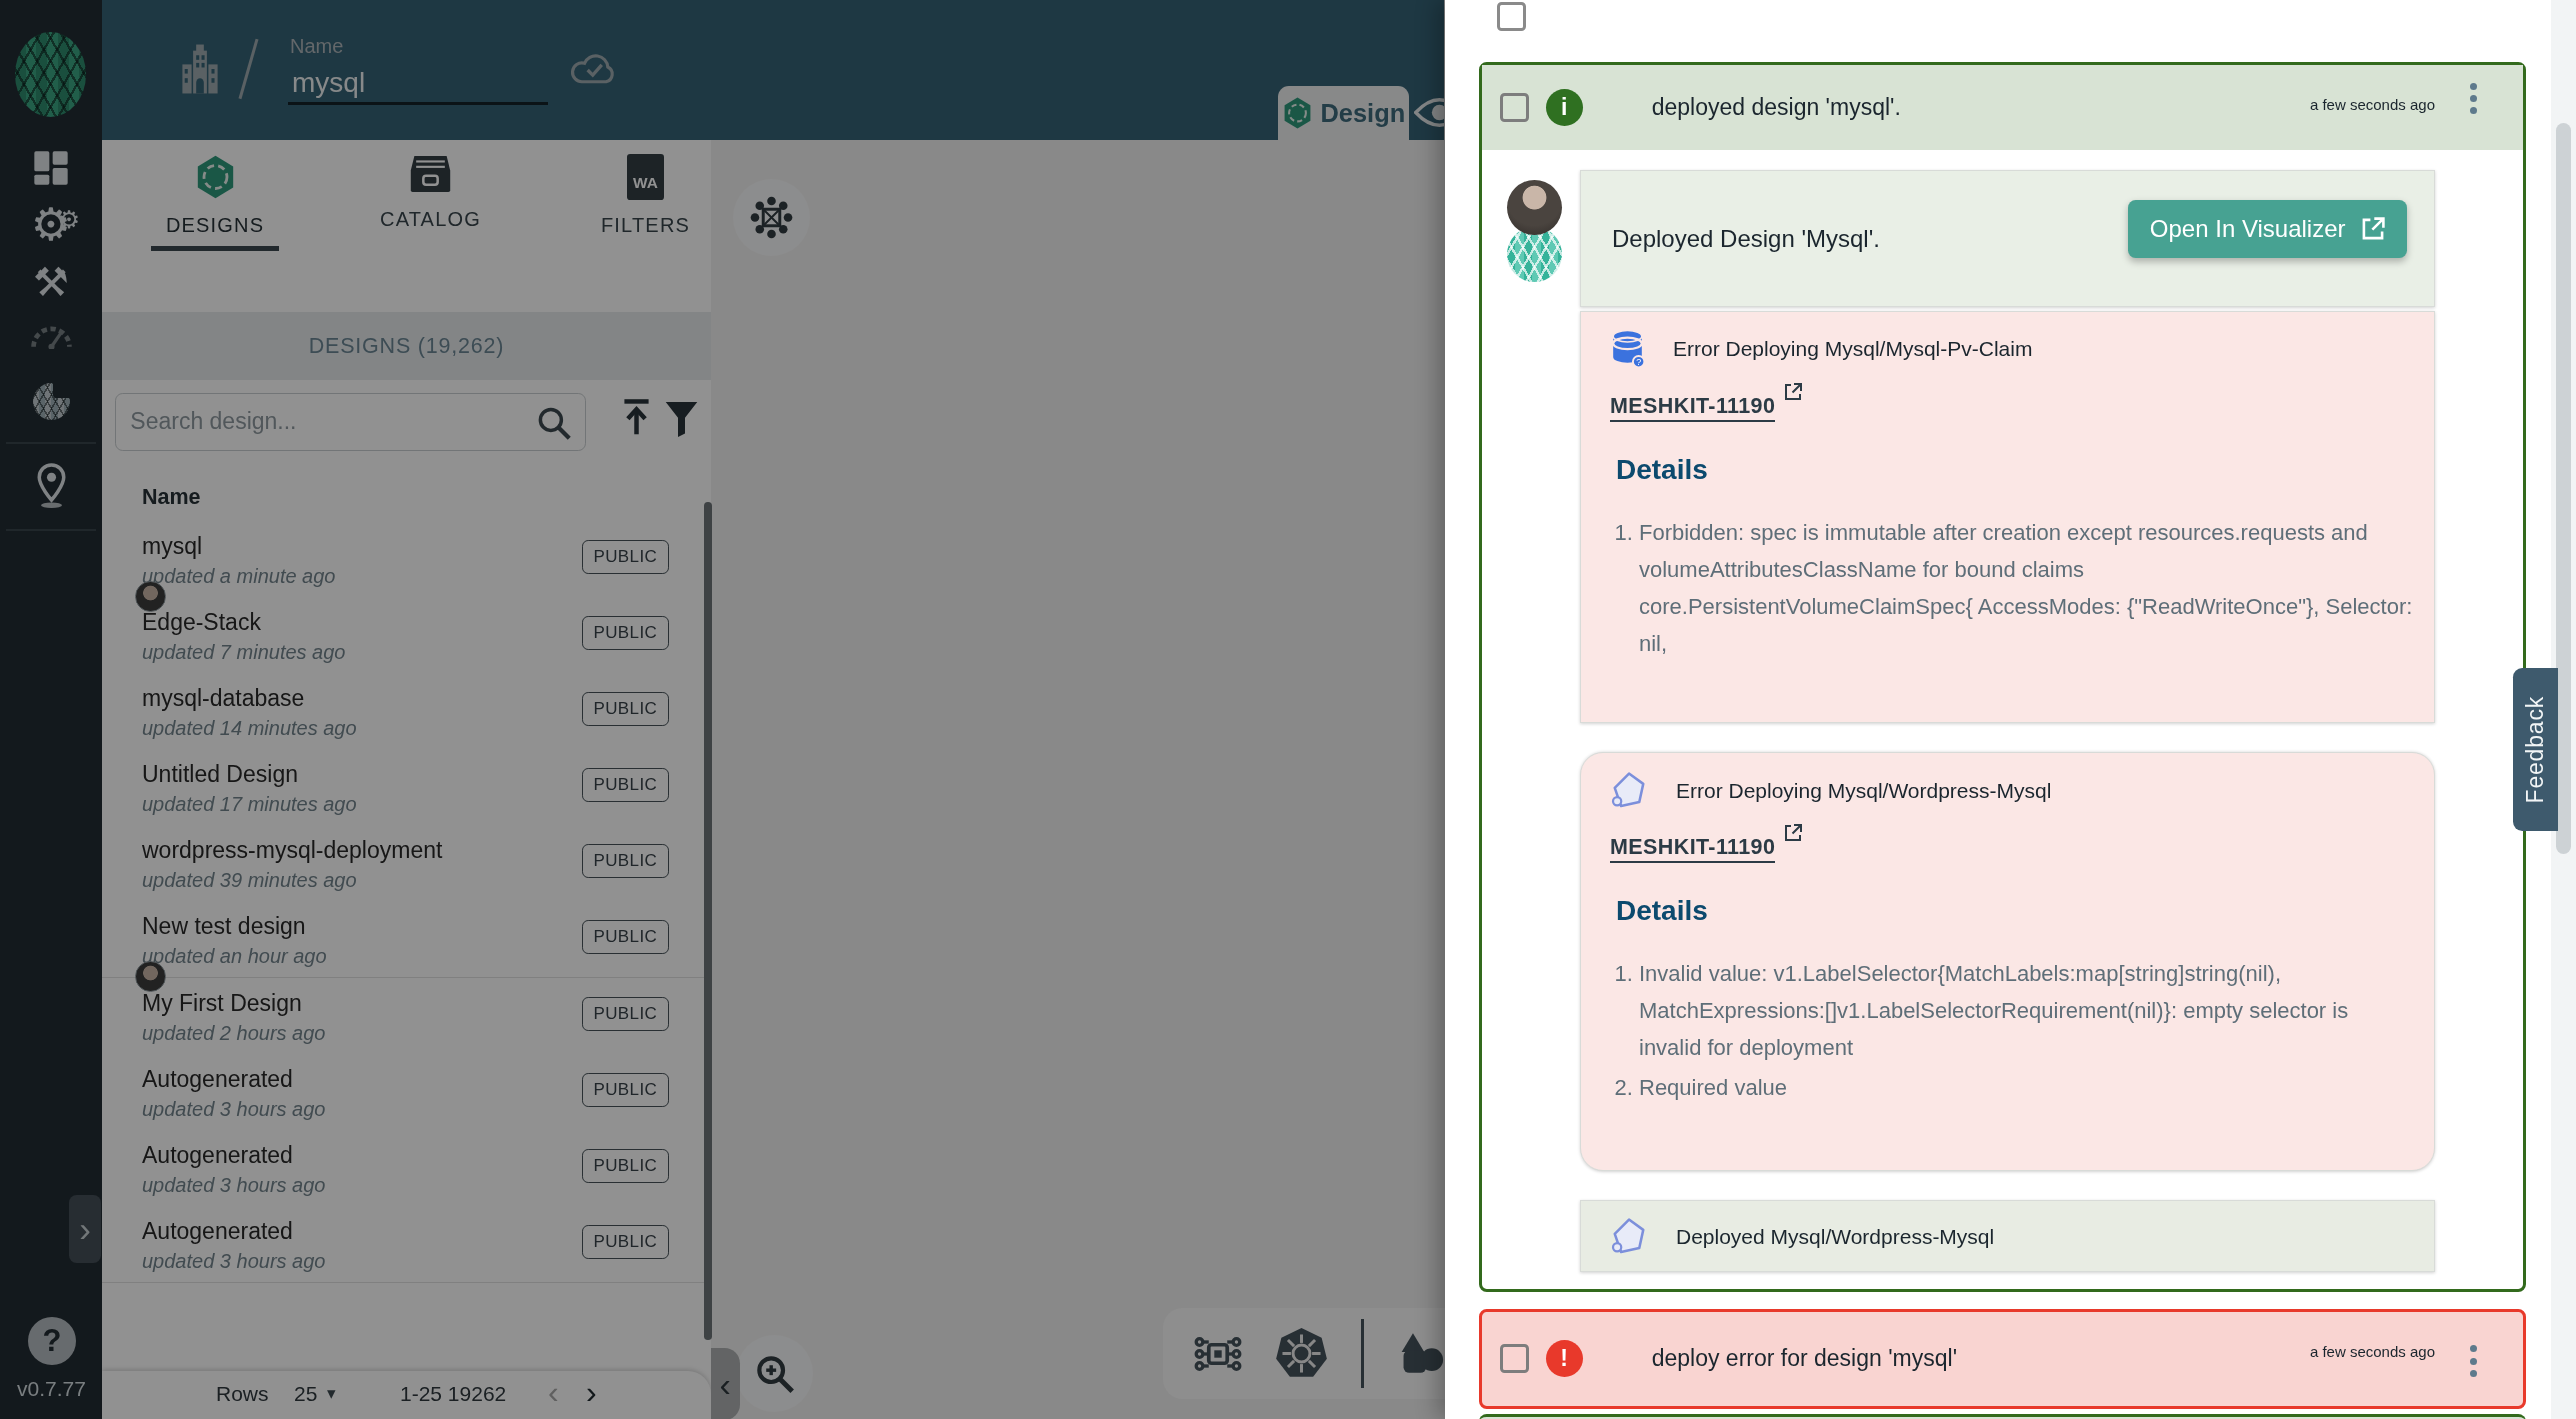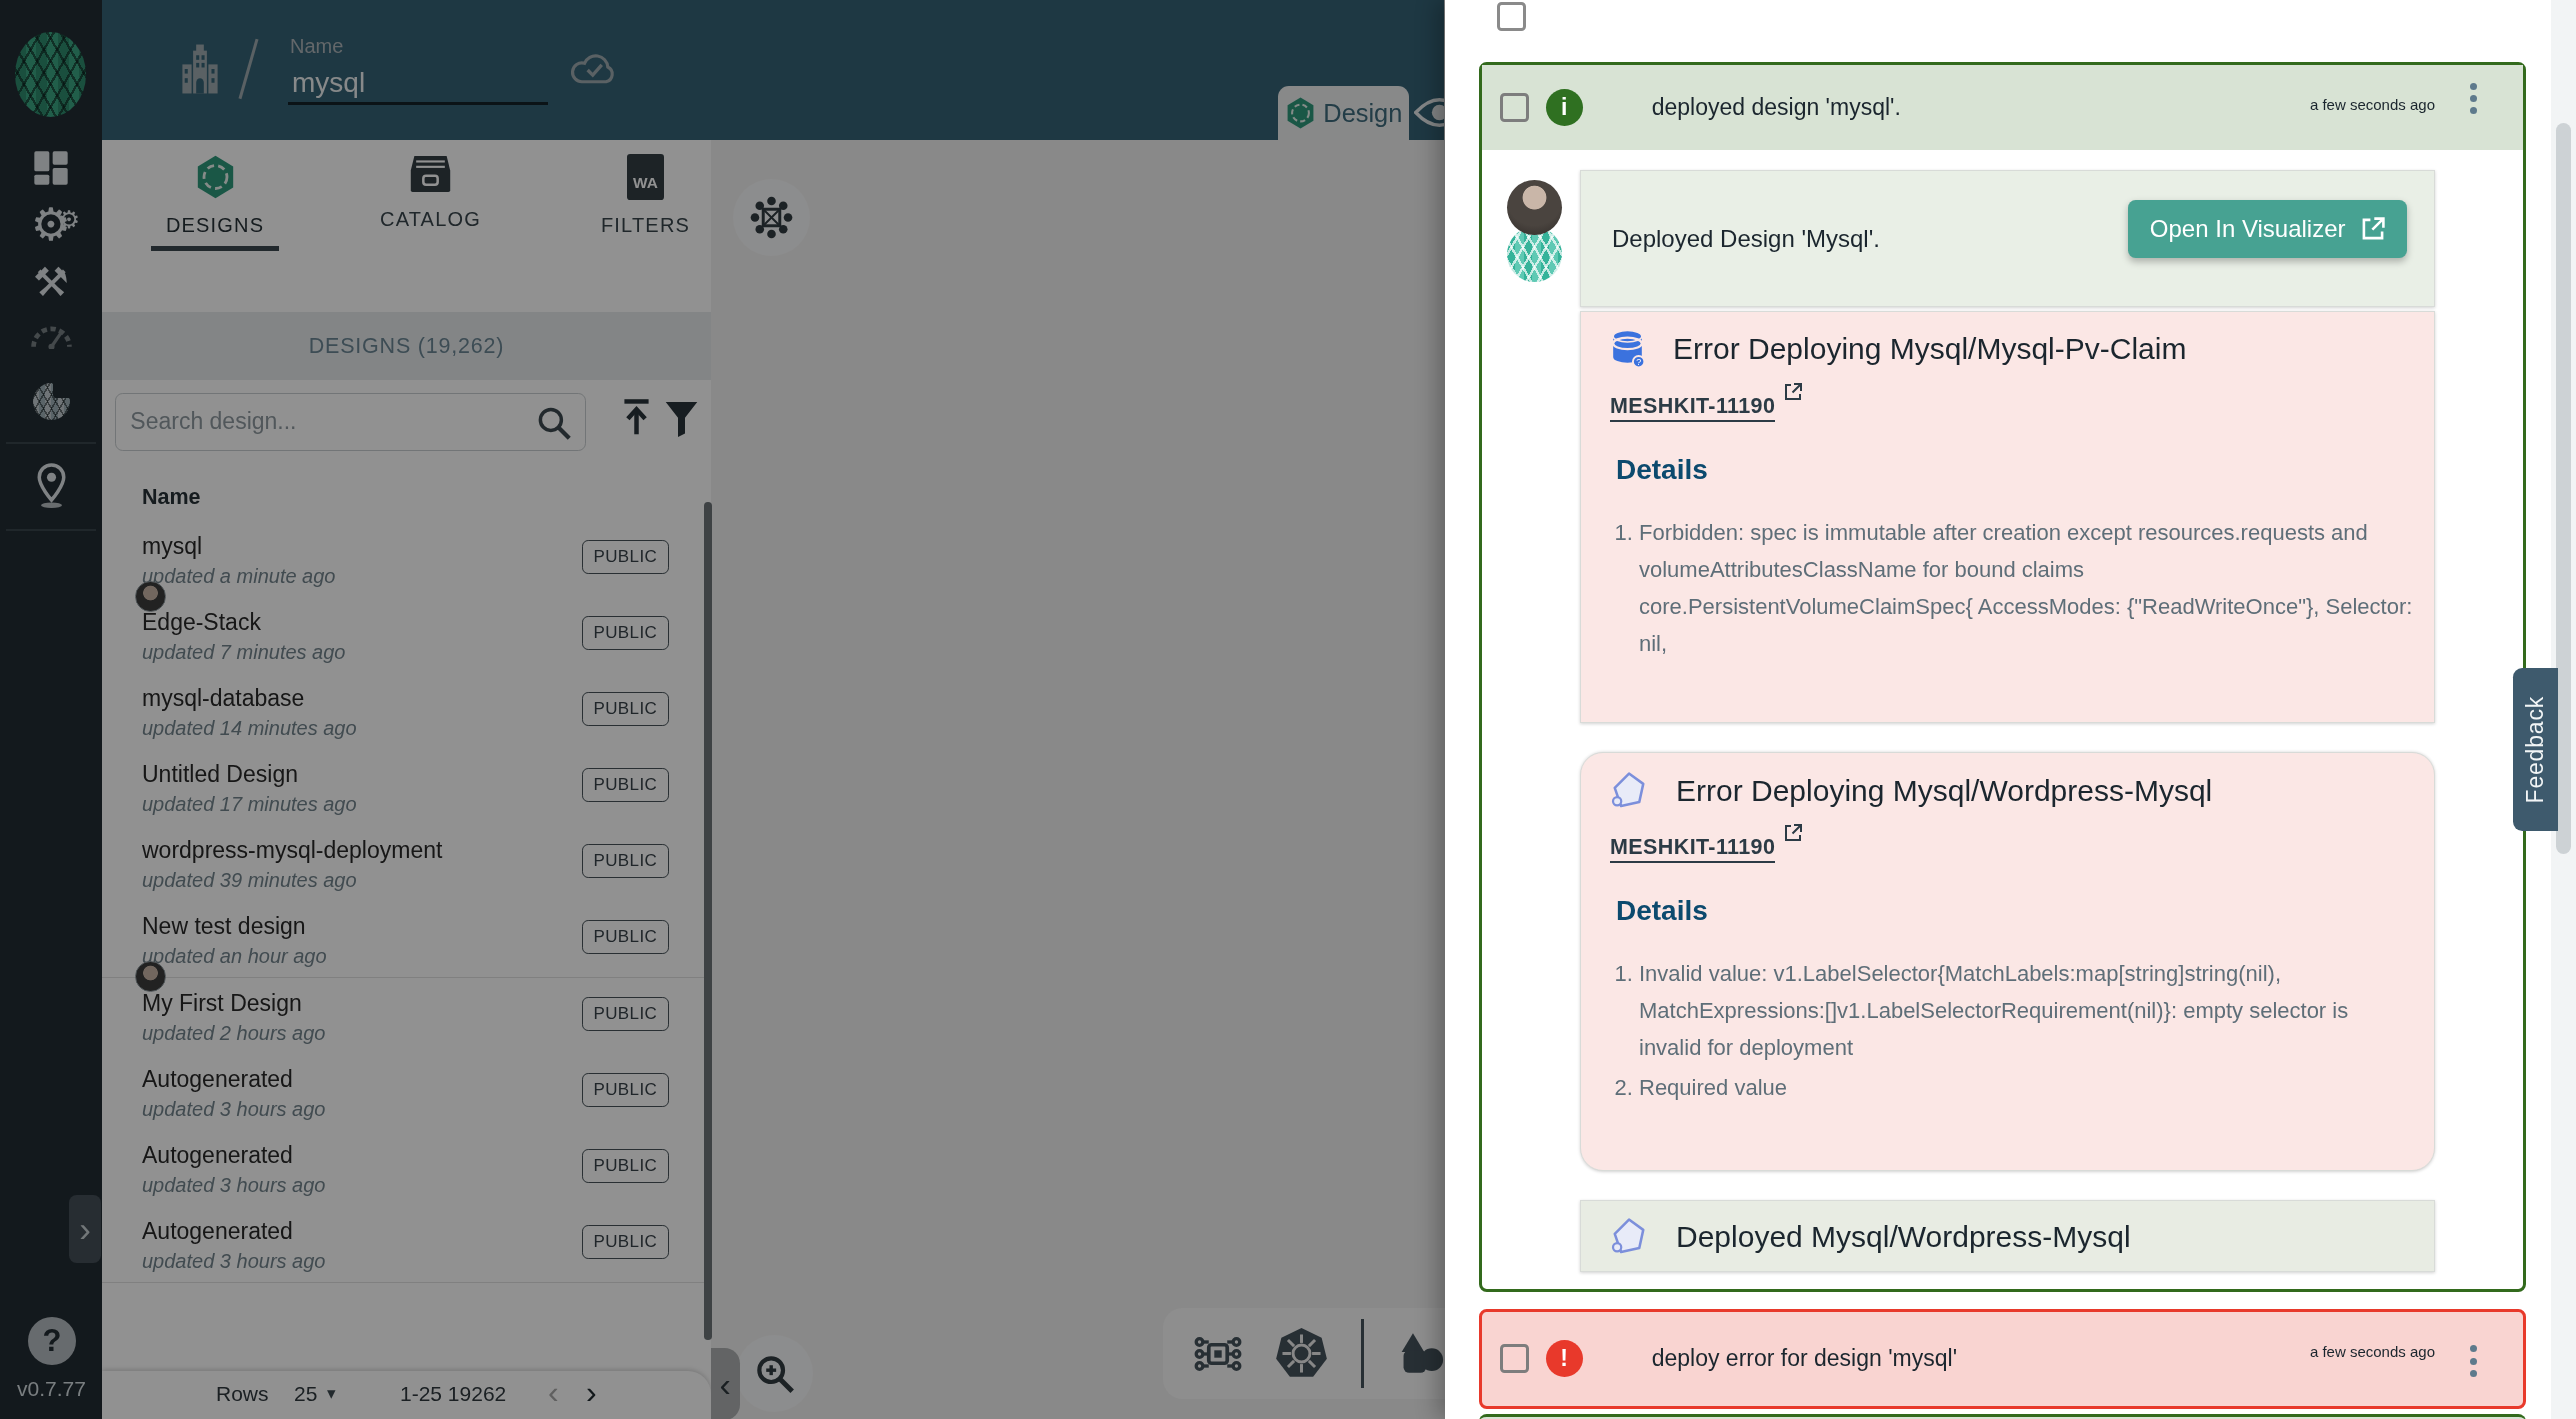--- a/index.html
+++ b/index.html
@@ -19,21 +19,21 @@
     background:
       repeating-linear-gradient(60deg, rgba(10,20,20,.5) 0 1.5px, transparent 1.5px 7px),
       repeating-linear-gradient(-60deg, rgba(10,20,20,.5) 0 1.5px, transparent 1.5px 7px),
       repeating-linear-gradient(90deg,#C3CCD1 0 6.2px,#9FB0B8 6.2px 12.3px);}
   .mini-mesh:after{content:"";position:absolute;right:-3.1px;top:-4.6px;width:20px;height:20px;background:#232D34;border-radius:3.1px;}
 
   
   #topbar{position:absolute;left:102px;top:0;width:1342px;height:140px;background:#366376;}
   #name-underline{position:absolute;left:186px;top:102px;width:260px;height:3.1px;background:#14222A;}
   #design-pill{position:absolute;left:1176px;top:86px;width:131px;height:54px;background:#EFF1F1;border-radius:10.8px 10.8px 0 0;display:flex;align-items:center;justify-content:center;gap:7.7px;}
-  #design-pill span{font-size:25.4px;color:#3F6B7D;}
+  #design-pill span{font-size:25.4px;color:#3F6B7D;font-weight:bold;}
 
   
   #panel{position:absolute;left:102px;top:140px;width:609px;height:1279px;background:#FFFFFF;}
   .tab{position:absolute;top:14px;width:177px;text-align:center;}
   .tab .lbl{display:block;margin-top:10.8px;font-size:20px;letter-spacing:1.2px;color:#39464D;}
   #banner{position:absolute;left:0;top:172px;width:609px;height:68px;background:#E7EAEC;display:flex;align-items:center;justify-content:center;font-size:21.5px;letter-spacing:0.8px;color:#6B8795;}
   #search-box{position:absolute;left:13px;top:253px;width:469px;height:56px;border:1.5px solid #C9CED1;border-radius:7.7px;background:#fff;}
   #search-box input{position:absolute;left:12.3px;top:4.6px;width:385px;height:43px;border:0;outline:none;font-size:23px;color:#444;background:transparent;font-family:"Liberation Sans",sans-serif;}
   #search-box input::placeholder{color:#8F9AA0;}
   .colhead{position:absolute;left:40px;top:345px;font-size:21.5px;font-weight:bold;color:#273238;}
@@ -59,21 +59,21 @@
   .cbx{width:23px;height:23px;border:3.1px solid #7D7D7D;border-radius:4.6px;background:transparent;}
   .kebab{width:15.4px;cursor:pointer;}
   .kebab i{display:block;width:7px;height:7px;border-radius:50%;background:#5E7A8C;margin:5.4px auto;}
   #card-success{position:absolute;left:34px;top:62px;width:1047px;height:1230px;border:3.8px solid #336A1D;border-radius:7.7px;background:#fff;box-sizing:border-box;}
   .card-head{position:absolute;left:0;top:0;width:100%;height:85px;display:flex;align-items:center;}
   .notif-title{font-size:23px;color:#1B262E;}
   .notif-time{position:absolute;right:88px;top:31px;font-size:15px;color:#1B262E;}
   .circle-ic{width:37px;height:37px;border-radius:50%;color:#fff;font-weight:bold;font-size:23px;display:flex;align-items:center;justify-content:center;}
   .sec{position:absolute;left:98px;width:855px;border:0.8px solid #D8DBD8;box-shadow:0 0.8px 3.1px rgba(0,0,0,.18);box-sizing:border-box;}
   .err-row{position:absolute;left:29px;top:17px;display:flex;align-items:center;gap:28px;}
-  .err-title{font-size:30px;color:#1B262E;}
+  .err-title{font-size:21px;color:#1B262E;}
   .meshkit{font-weight:bold;font-size:21.5px;color:#2C3B45;letter-spacing:0.4px;border-bottom:2.3px solid #2C3B45;padding-bottom:2.3px;}
   .details-h{position:absolute;left:35px;font-size:28px;font-weight:bold;color:#0c4a6e;}
   .details-list{position:absolute;left:29px;margin:0;padding-left:29px;width:777px;font-size:22px;color:#5E6E78;line-height:37px;}
   .details-list li{margin-bottom:3.1px;}
   #card-error{position:absolute;left:34px;top:1309px;width:1047px;height:100px;border:3.8px solid #E8392B;border-radius:7.7px;background:#F9D4D1;box-sizing:border-box;}
   #card-next{position:absolute;left:34px;top:1414px;width:1047px;height:7.7px;border-top:3.8px solid #336A1D;border-radius:7.7px 7.7px 0 0;background:#D8E3D4;}
   #feedback{position:absolute;left:1068px;top:668px;width:45px;height:163px;background:#3E5A6D;border-radius:9.2px 0 0 9.2px;z-index:30;display:flex;align-items:center;justify-content:center;}
   #feedback span{writing-mode:vertical-rl;transform:rotate(180deg);color:#F2F5F6;font-size:23px;letter-spacing:0.8px;}
   #drawer-scroll-track{position:absolute;right:0;top:0;width:25.4px;height:1419px;background:#F2F4F5;}
   #drawer-scroll-thumb{position:absolute;right:4.6px;top:123px;width:15.4px;height:731px;background:#CDD2D5;border-radius:7.7px;}

